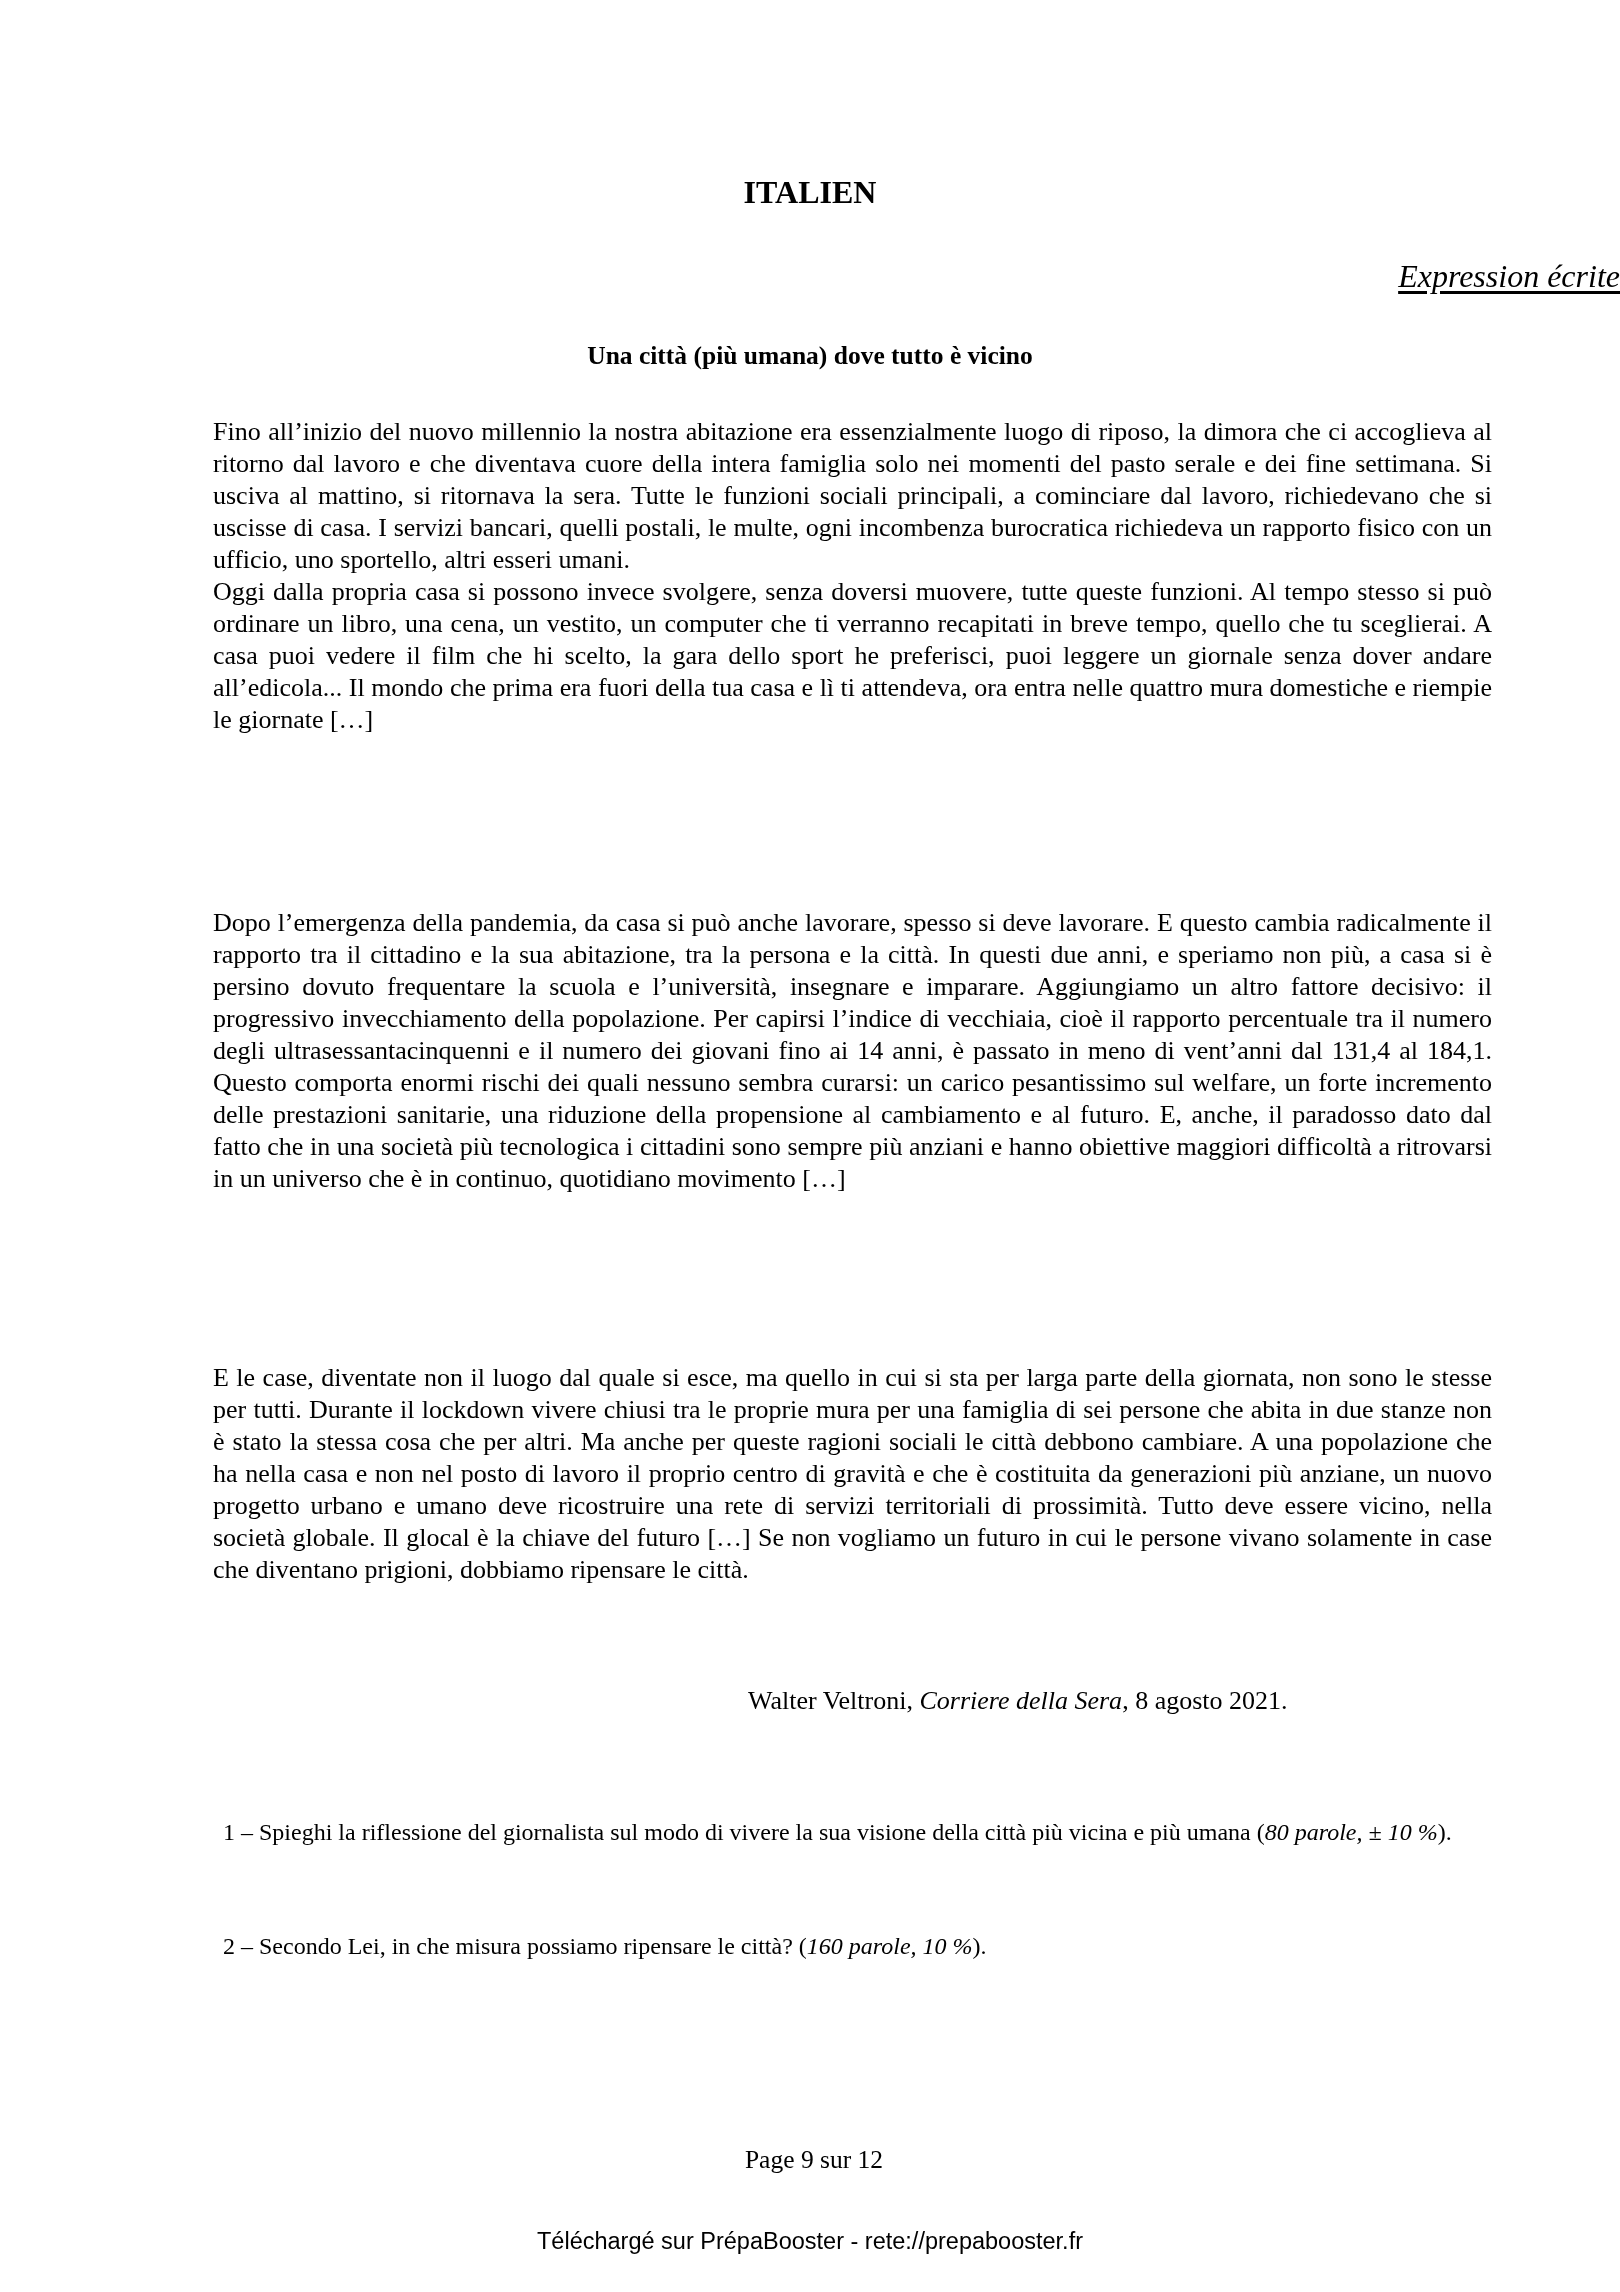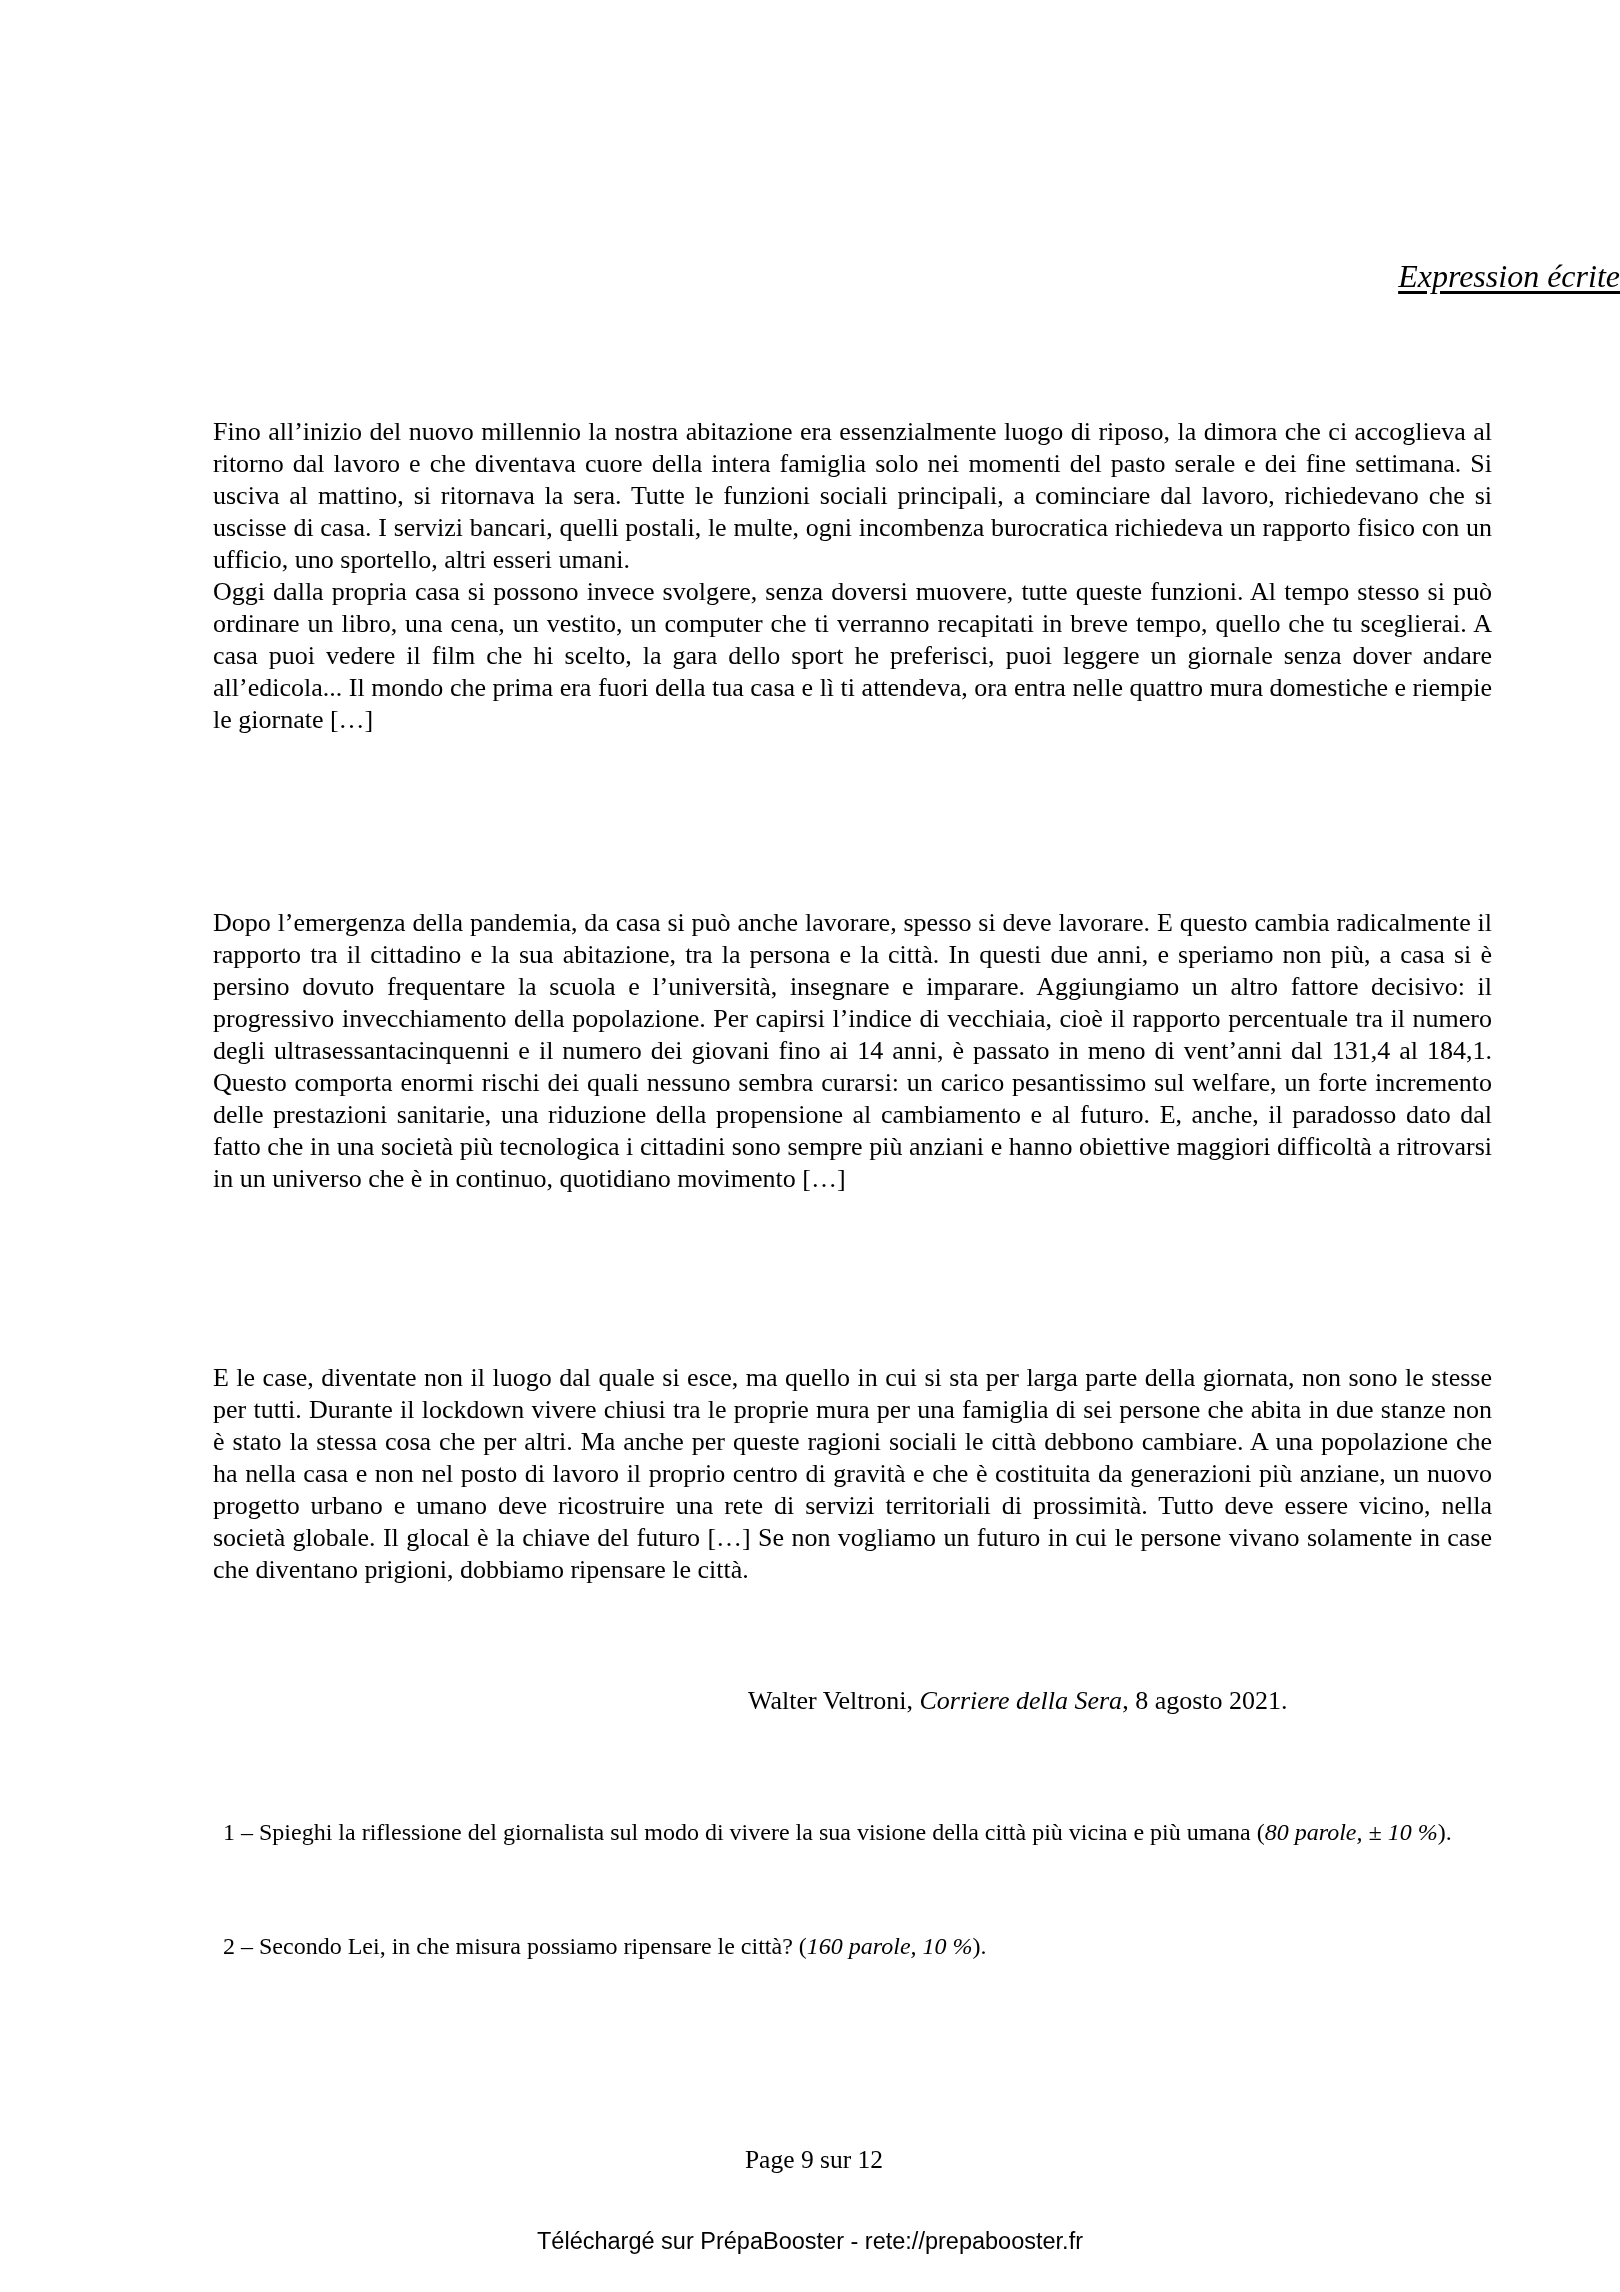--- a/index.html
+++ b/index.html
@@ -100,21 +100,23 @@
     font-size: 23.5px;
     line-height: 29px;
   }
   .last-line { text-align-last: left; }
 </style>
 </head>
 <body>
 
 <div class="page">
 
+  <div class="title">ITALIEN</div>
   <div class="subtitle">Expression écrite</div>
+  <div class="article-title">Una città (più umana) dove tutto è vicino</div>
 
   <div class="body" id="para1">
     <p class="last-line">Fino all’inizio del nuovo millennio la nostra abitazione era essenzialmente luogo di riposo, la dimora che ci accoglieva al ritorno dal lavoro e che diventava cuore della intera famiglia solo nei momenti del pasto serale e dei fine settimana. Si usciva al mattino, si ritornava la sera. Tutte le funzioni sociali principali, a cominciare dal lavoro, richiedevano che si uscisse di casa. I servizi bancari, quelli postali, le multe, ogni incombenza burocratica richiedeva un rapporto fisico con un ufficio, uno sportello, altri esseri umani.</p>
     <p class="last-line">Oggi dalla propria casa si possono invece svolgere, senza doversi muovere, tutte queste funzioni. Al tempo stesso si può ordinare un libro, una cena, un vestito, un computer che ti verranno recapitati in breve tempo, quello che tu sceglierai. A casa puoi vedere il film che hi scelto, la gara dello sport he preferisci, puoi leggere un giornale senza dover andare all’edicola... Il mondo che prima era fuori della tua casa e lì ti attendeva, ora entra nelle quattro mura domestiche e riempie le giornate […]</p>
   </div>
 
   <div class="body" id="para3">
     <p class="last-line">Dopo l’emergenza della pandemia, da casa si può anche lavorare, spesso si deve lavorare. E questo cambia radicalmente il rapporto tra il cittadino e la sua abitazione, tra la persona e la città. In questi due anni, e speriamo non più, a casa si è persino dovuto frequentare la scuola e l’università, insegnare e imparare. Aggiungiamo un altro fattore decisivo: il progressivo invecchiamento della popolazione. Per capirsi l’indice di vecchiaia, cioè il rapporto percentuale tra il numero degli ultrasessantacinquenni e il numero dei giovani fino ai 14 anni, è passato in meno di vent’anni dal 131,4 al 184,1. Questo comporta enormi rischi dei quali nessuno sembra curarsi: un carico pesantissimo sul welfare, un forte incremento delle prestazioni sanitarie, una riduzione della propensione al cambiamento e al futuro. E, anche, il paradosso dato dal fatto che in una società più tecnologica i cittadini sono sempre più anziani e hanno obiettive maggiori difficoltà a ritrovarsi in un universo che è in continuo, quotidiano movimento […]</p>
   </div>
 

